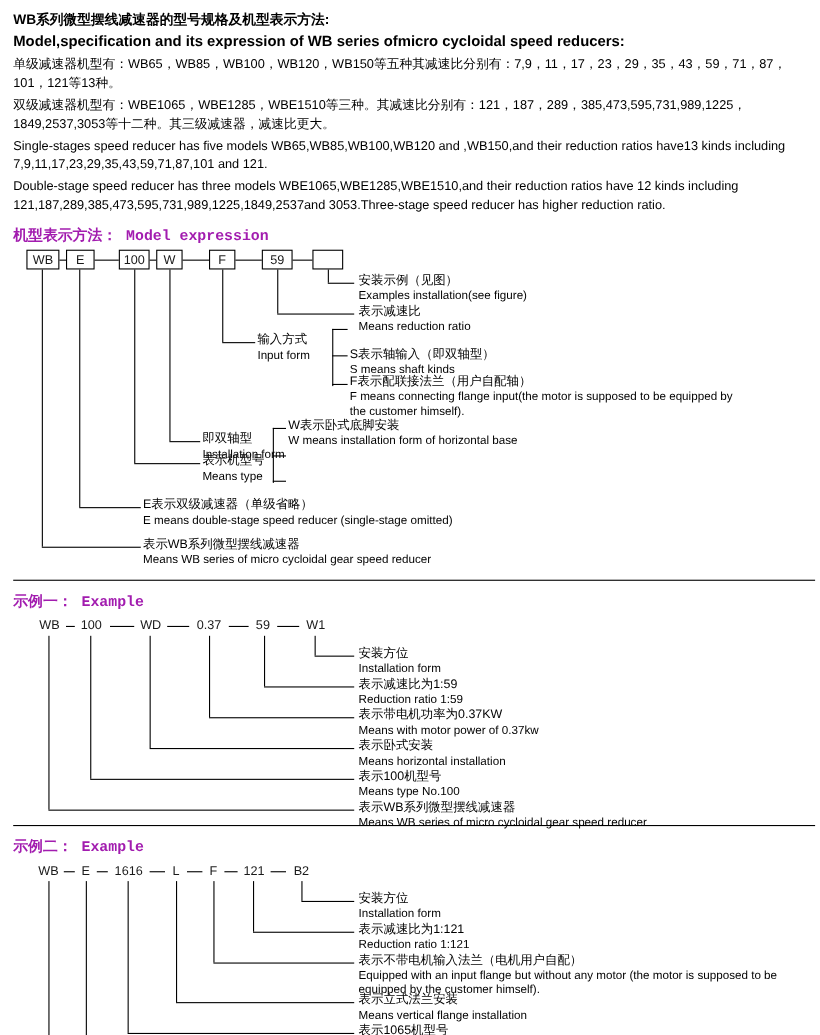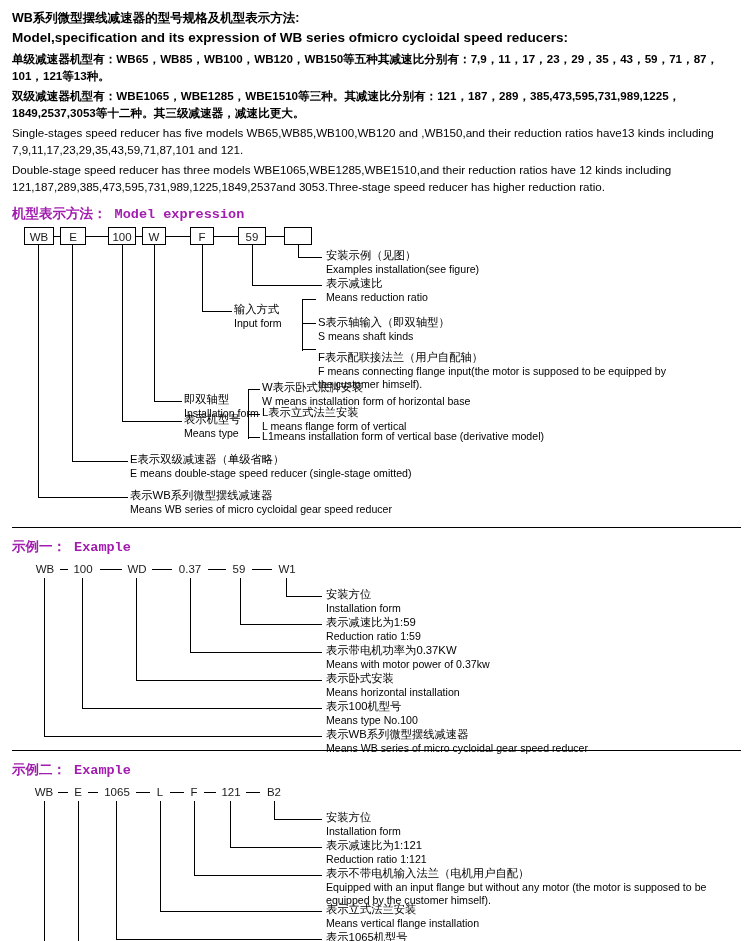--- a/index.html
+++ b/index.html
@@ -38,21 +38,21 @@
     line-height: 19px;
     color: #000;
     margin-top: 1px;
   }
   .para {
     font-size: 11.6px;
     line-height: 16.5px;
     margin-top: 4px;
     color: #000;
   }
-  .para.bold { font-weight: bold; }
+  .para.bold { font-weight: normal; }
 
   
   .section-title {
     font-size: 13.5px;
     font-weight: bold;
     margin: 10px 0 4px 8px;
     color: #a21caf;
     font-family: Liberation Mono, monospace;
   }
   .section-title .en { font-weight: bold; }
@@ -161,45 +161,40 @@
     </div>
 
     <div class="vline" style="left:290px;top:72px;height:52px;"></div>
     <div class="hline" style="left:290px;top:72px;width:14px;"></div>
     <div class="hline" style="left:290px;top:96px;width:14px;"></div>
     <div class="hline" style="left:290px;top:122px;width:14px;"></div>
     <div class="lbl" style="left:306px;top:89px;">
       <div class="cn">S表示轴输入（即双轴型）</div>
       <div class="en">S means shaft kinds</div>
     </div>
-    <div class="lbl" style="left:306px;top:114px;margin-top:10px;">
+    <div class="lbl" style="left:306px;top:114px;">
       <div class="cn">F表示配联接法兰（用户自配轴）</div>
       <div class="en" style="white-space:normal;width:360px;">F means connecting flange input(the motor is supposed to be equipped by the customer himself).</div>
     </div>
 
     <div class="vline" style="left:142px;top:18px;height:156px;"></div>
     <div class="hline" style="left:142px;top:174px;width:28px;"></div>
     <div class="lbl" style="left:172px;top:166px;">
       <div class="cn">即双轴型</div>
       <div class="en">Installation form</div>
     </div>
     <div class="vline" style="left:236px;top:162px;height:50px;"></div>
     <div class="hline" style="left:236px;top:162px;width:12px;"></div>
     <div class="hline" style="left:236px;top:187px;width:12px;"></div>
     <div class="hline" style="left:236px;top:210px;width:12px;"></div>
     <div class="lbl" style="left:250px;top:154px;">
       <div class="cn">W表示卧式底脚安装</div>
       <div class="en">W means installation form of horizontal base</div>
     </div>
-    <div class="lbl" style="left:250px;top:179px;">
-      <div class="cn" style="display:inline-block;">L表示立式法兰安装</div>
-      <div class="en">L means flange form of vertical</div>
-    </div>
     <div class="lbl" style="left:250px;top:203px;">
-      <div class="en">L1means installation form of vertical base (derivative model)</div>
     </div>
 
     <div class="vline" style="left:110px;top:18px;height:176px;"></div>
     <div class="hline" style="left:110px;top:194px;width:60px;"></div>
     <div class="lbl" style="left:172px;top:186px;">
       <div class="cn">表示机型号</div>
       <div class="en">Means type</div>
     </div>
 
     <div class="vline" style="left:60px;top:18px;height:216px;"></div>
@@ -287,21 +282,21 @@
 
   <div class="section-title">
     <span>示例二：</span>
     <span class="en">Example</span>
   </div>
 
   <div class="diagram" style="height:220px;">
     <div class="boxrow" style="top:0;">
       <div class="mbox" style="left:18px;width:28px;border:none;">WB</div>
       <div class="mbox" style="left:56px;width:20px;border:none;">E</div>
-      <div class="mbox" style="left:86px;width:38px;border:none;">1065</div>
+      <div class="mbox" style="left:86px;width:38px;border:none;">1616</div>
       <div class="mbox" style="left:138px;width:20px;border:none;">L</div>
       <div class="mbox" style="left:172px;width:20px;border:none;">F</div>
       <div class="mbox" style="left:204px;width:30px;border:none;">121</div>
       <div class="mbox" style="left:248px;width:28px;border:none;">B2</div>
 
       <div class="hline" style="left:46px;top:9px;width:10px;"></div>
       <div class="hline" style="left:76px;top:9px;width:10px;"></div>
       <div class="hline" style="left:124px;top:9px;width:14px;"></div>
       <div class="hline" style="left:158px;top:9px;width:14px;"></div>
       <div class="hline" style="left:192px;top:9px;width:12px;"></div>

